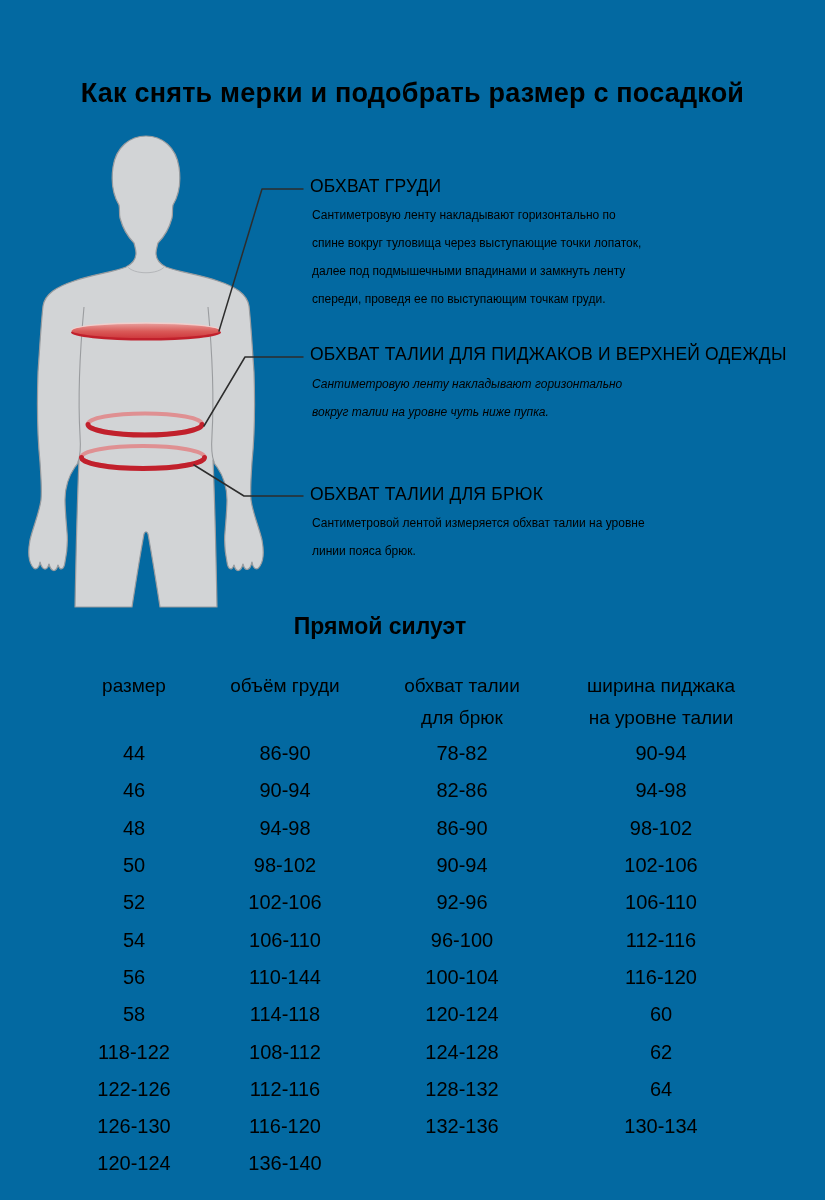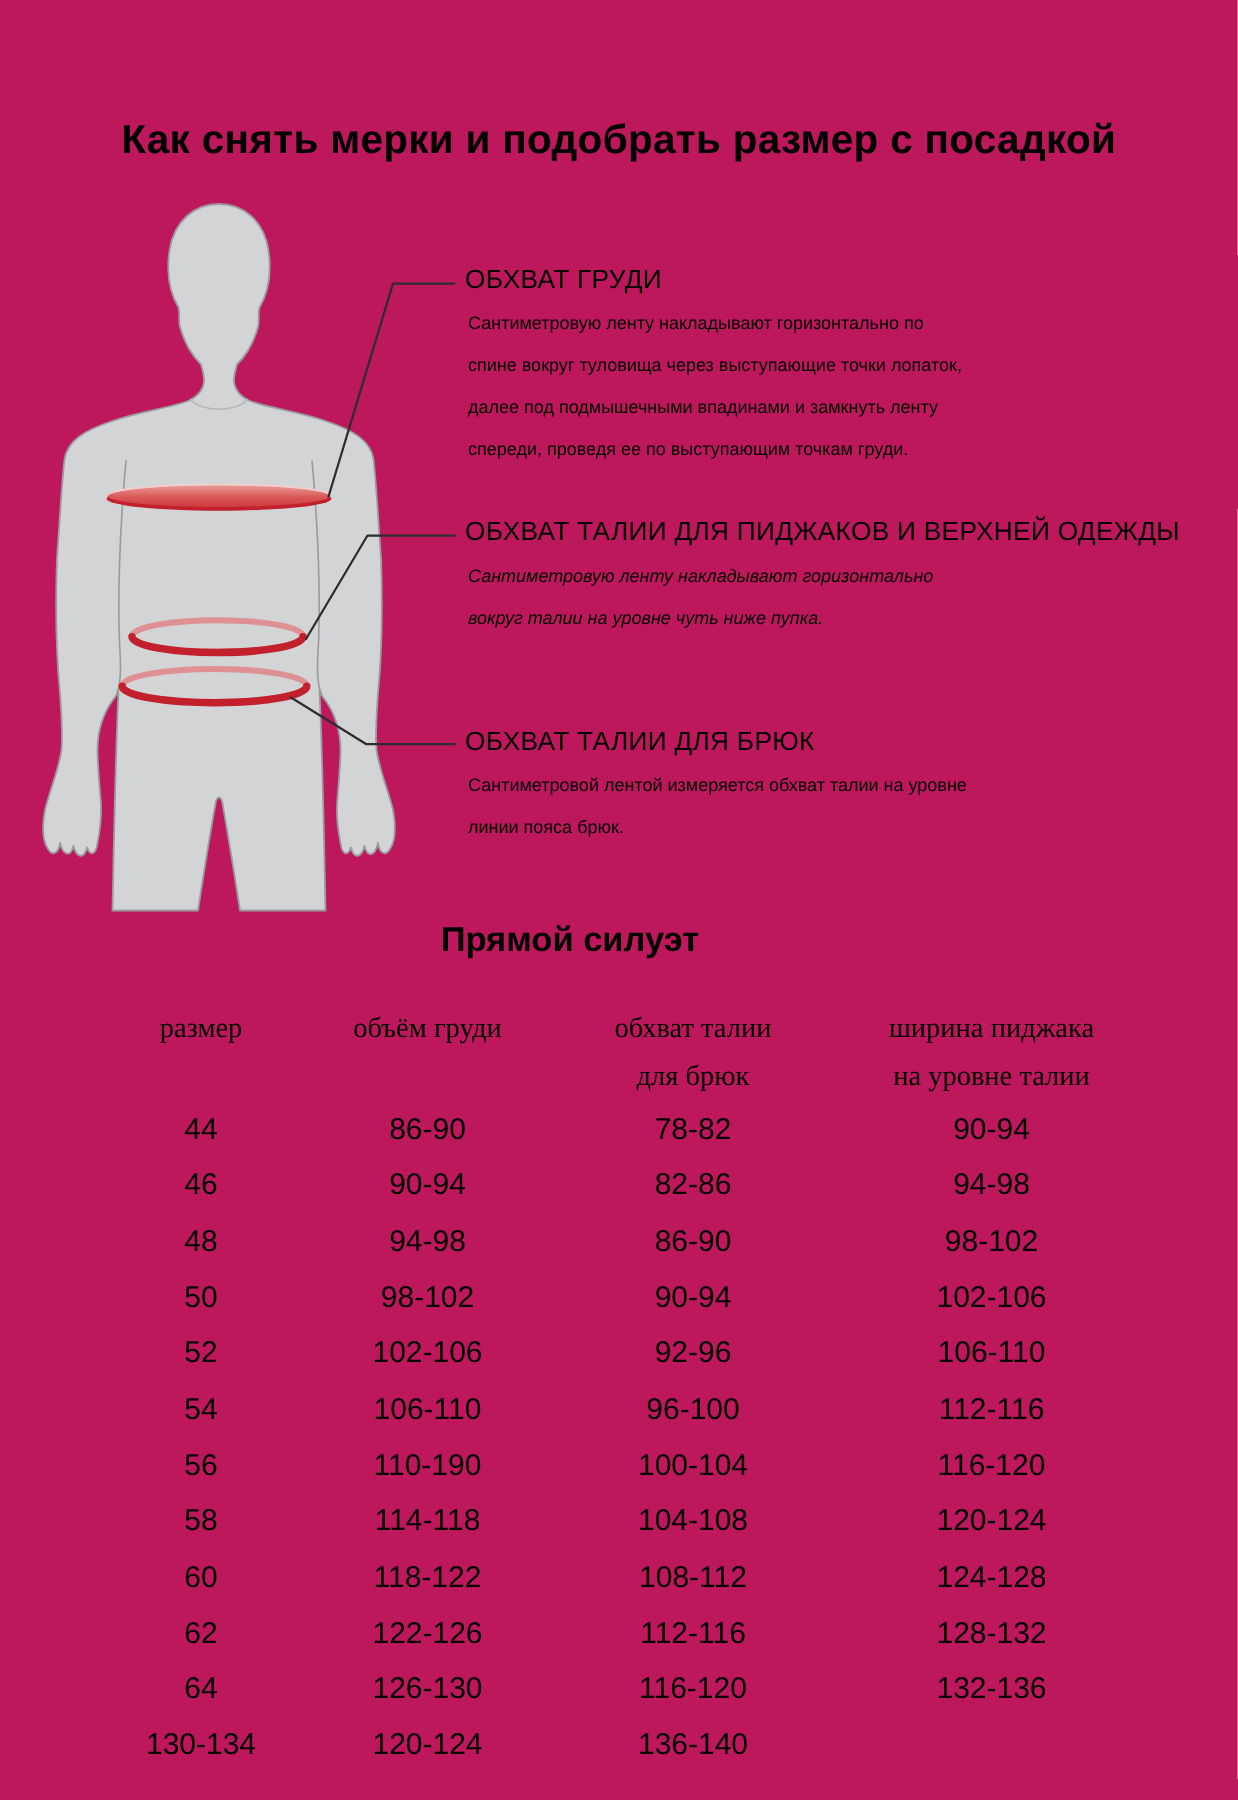--- a/index.html
+++ b/index.html
@@ -1,33 +1,33 @@
 <!DOCTYPE html>
 <html lang="ru"><head>
 <meta charset="utf-8">
 <style>
   html,body{margin:0;padding:0;}
   body{width:825px;height:1200px;background:#ffffff;overflow:hidden;}
-  .page{position:relative;width:825px;height:1200px;background:#be185d;
+  .page{position:relative;width:825px;height:1200px;background:#0369a1;
         font-family:"Liberation Sans","DejaVu Sans",sans-serif;color:#000;}
   .page-title{position:absolute;top:78px;left:10px;width:805px;text-align:center;
         font-size:27px;font-weight:700;letter-spacing:.2px;white-space:nowrap;}
   .figure-svg{position:absolute;left:0;top:0;width:825px;height:1200px;}
   .m-heading{position:absolute;left:310px;font-size:17.5px;font-weight:400;
         letter-spacing:.2px;white-space:nowrap;}
   .m-body{position:absolute;left:312px;font-size:12px;line-height:28px;
         white-space:pre-line;}
   .m1-h{top:176px;} .m1-b{top:201px;}
   .m2-h{top:344px;} .m2-b{top:370px;font-style:italic;}
   .m3-h{top:484px;} .m3-b{top:509px;}
   .table-title{position:absolute;top:613px;left:4px;width:752px;text-align:center;
         font-size:23px;font-weight:700;}
   .thead{position:absolute;left:64px;top:668px;width:700px;display:grid;
         grid-template-columns:140px 162px 192px 206px;grid-auto-rows:35px;
-        font-size:19px;text-align:center;font-family:Liberation Serif, serif;}
+        font-size:19px;text-align:center;}
   .thead .h2{height:30px;}
   .thead div{display:flex;align-items:center;justify-content:center;}
   .tbody{position:absolute;left:64px;top:735px;width:700px;display:grid;
         grid-template-columns:140px 162px 192px 206px;grid-auto-rows:37.3px;
         font-size:20px;text-align:center;}
   .tbody div{display:flex;align-items:center;justify-content:center;}
 </style>
 </head>
 <body>
 
@@ -144,26 +144,25 @@
       <div>102-106</div>
     <div>52</div>
       <div>102-106</div>
       <div>92-96</div>
       <div>106-110</div>
     <div>54</div>
       <div>106-110</div>
       <div>96-100</div>
       <div>112-116</div>
     <div>56</div>
-      <div>110-190</div>
+      <div>110-144</div>
       <div>100-104</div>
       <div>116-120</div>
     <div>58</div>
       <div>114-118</div>
-      <div>104-108</div>
       <div>120-124</div>
     <div>60</div>
       <div>118-122</div>
       <div>108-112</div>
       <div>124-128</div>
     <div>62</div>
       <div>122-126</div>
       <div>112-116</div>
       <div>128-132</div>
     <div>64</div>

